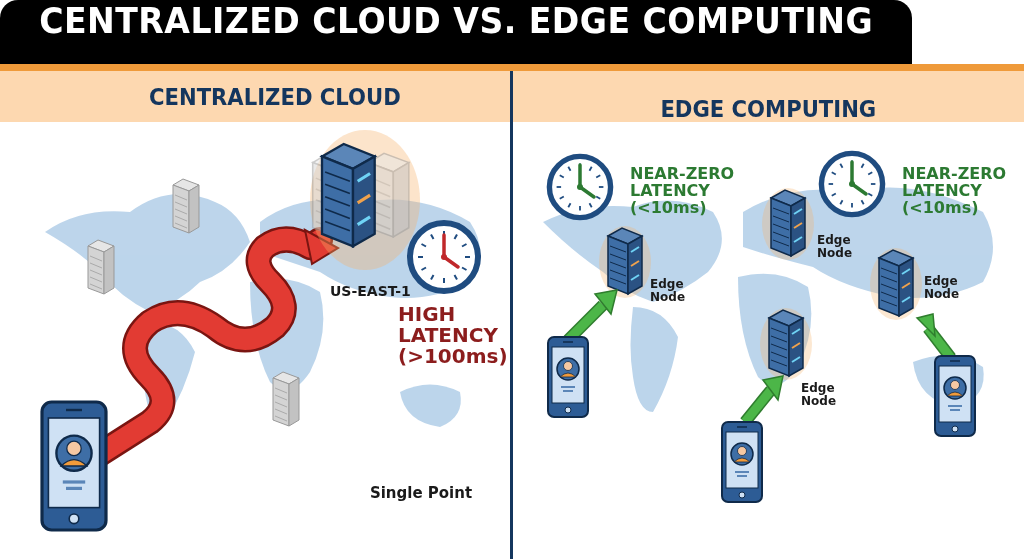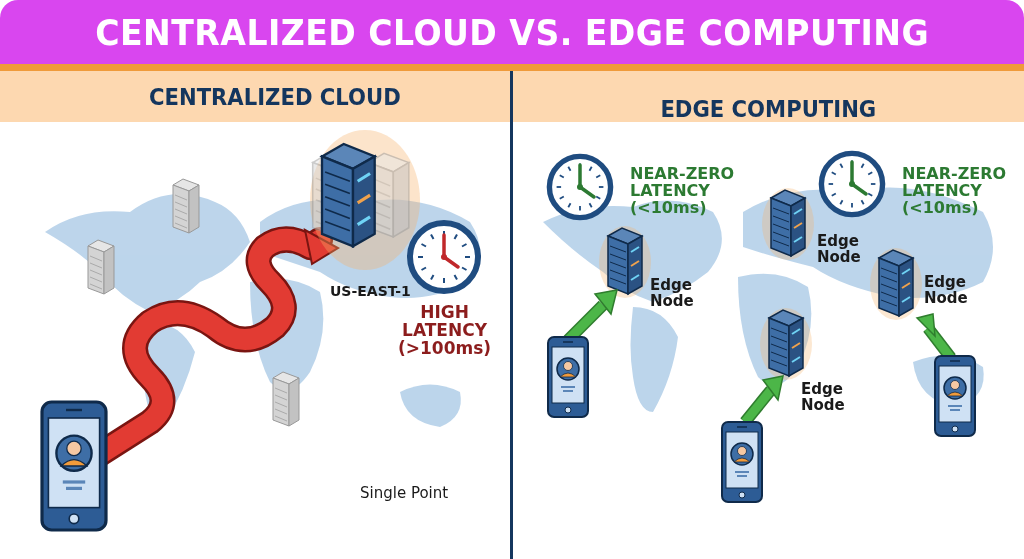--- a/index.html
+++ b/index.html
@@ -1,22 +1,22 @@
 <!DOCTYPE html>
 <html><head>
 <meta charset="utf-8">
 <style>
   * { box-sizing: border-box; margin: 0; padding: 0; }
   html, body { width: 1024px; height: 559px; overflow: hidden; background: #ffffff; }
   body { font-family: "Liberation Sans", "DejaVu Sans", sans-serif; position: relative; }
 
   .title-bar {
-    position: absolute; left: 0; top: 0; width: 1024px; height: 64px;
-    background: #d946ef; border-radius: 18px 18px 0 0;
-    display: flex; align-items: center; justify-content: center;
+    position: absolute; left: 0; top: 0; width: 912px; height: 64px;
+    background: #000000; border-radius: 18px 18px 0 0;
+    display: flex; align-items: flex-start; justify-content: center;
   }
   .title-bar h1 {
     color: #ffffff; font-size: 36px; font-weight: 700; letter-spacing: 0.5px;
     font-family: "DejaVu Sans", sans-serif; transform: scaleX(0.92);
   }
   .orange-rule { position: absolute; left: 0; top: 64px; width: 1024px; height: 7px; background: #ef9a3a; }
   .subheader {
     position: absolute; top: 71px; height: 51px; background: #fdd8b0;
     display: flex; align-items: center; justify-content: center;
   }
@@ -28,24 +28,24 @@
   }
   .divider { position: absolute; left: 510px; top: 71px; width: 3px; height: 488px; background: #14365e; }
 
   .panel { position: absolute; top: 122px; height: 437px; width: 510px; overflow: hidden; }
   .panel.left { left: 0; }
   .panel.right { left: 513px; }
   .panel svg.map { position: absolute; left: 0; top: 0; }
 
   .lbl { position: absolute; font-family: "DejaVu Sans", sans-serif; font-weight: 700; line-height: 1.05; }
   .lbl.region { color: #1a1a1a; font-size: 14px; }
-  .lbl.high { color: #8c1d1d; font-size: 17px; text-align: center; }
+  .lbl.high { color: #8c1d1d; font-size: 20px; text-align: left; }
   .lbl.near { color: #2c7a32; font-size: 16px; }
-  .lbl.node { color: #1a1a1a; font-size: 15px; font-weight: 600; }
-  .lbl.caption { color: #1a1a1a; font-size: 15px; font-weight: 400; text-align: left; line-height: 1.3; }
+  .lbl.node { color: #1a1a1a; font-size: 12px; font-weight: 600; }
+  .lbl.caption { color: #1a1a1a; font-size: 15px; font-weight: 700; text-align: center; line-height: 1.3; }
 </style>
 </head>
 <body>
 
 <svg width="0" height="0" style="position:absolute">
   <defs>
     <g id="rack">
       <polygon points="0,8 14,0 34,8 20,16" fill="#5b86b8" stroke="#0f2a4a" stroke-width="1.5"></polygon>
       <polygon points="0,8 20,16 20,66 0,58" fill="#3e6ea6" stroke="#0f2a4a" stroke-width="1.5"></polygon>
       <polygon points="20,16 34,8 34,58 20,66" fill="#2b5283" stroke="#0f2a4a" stroke-width="1.5"></polygon>

